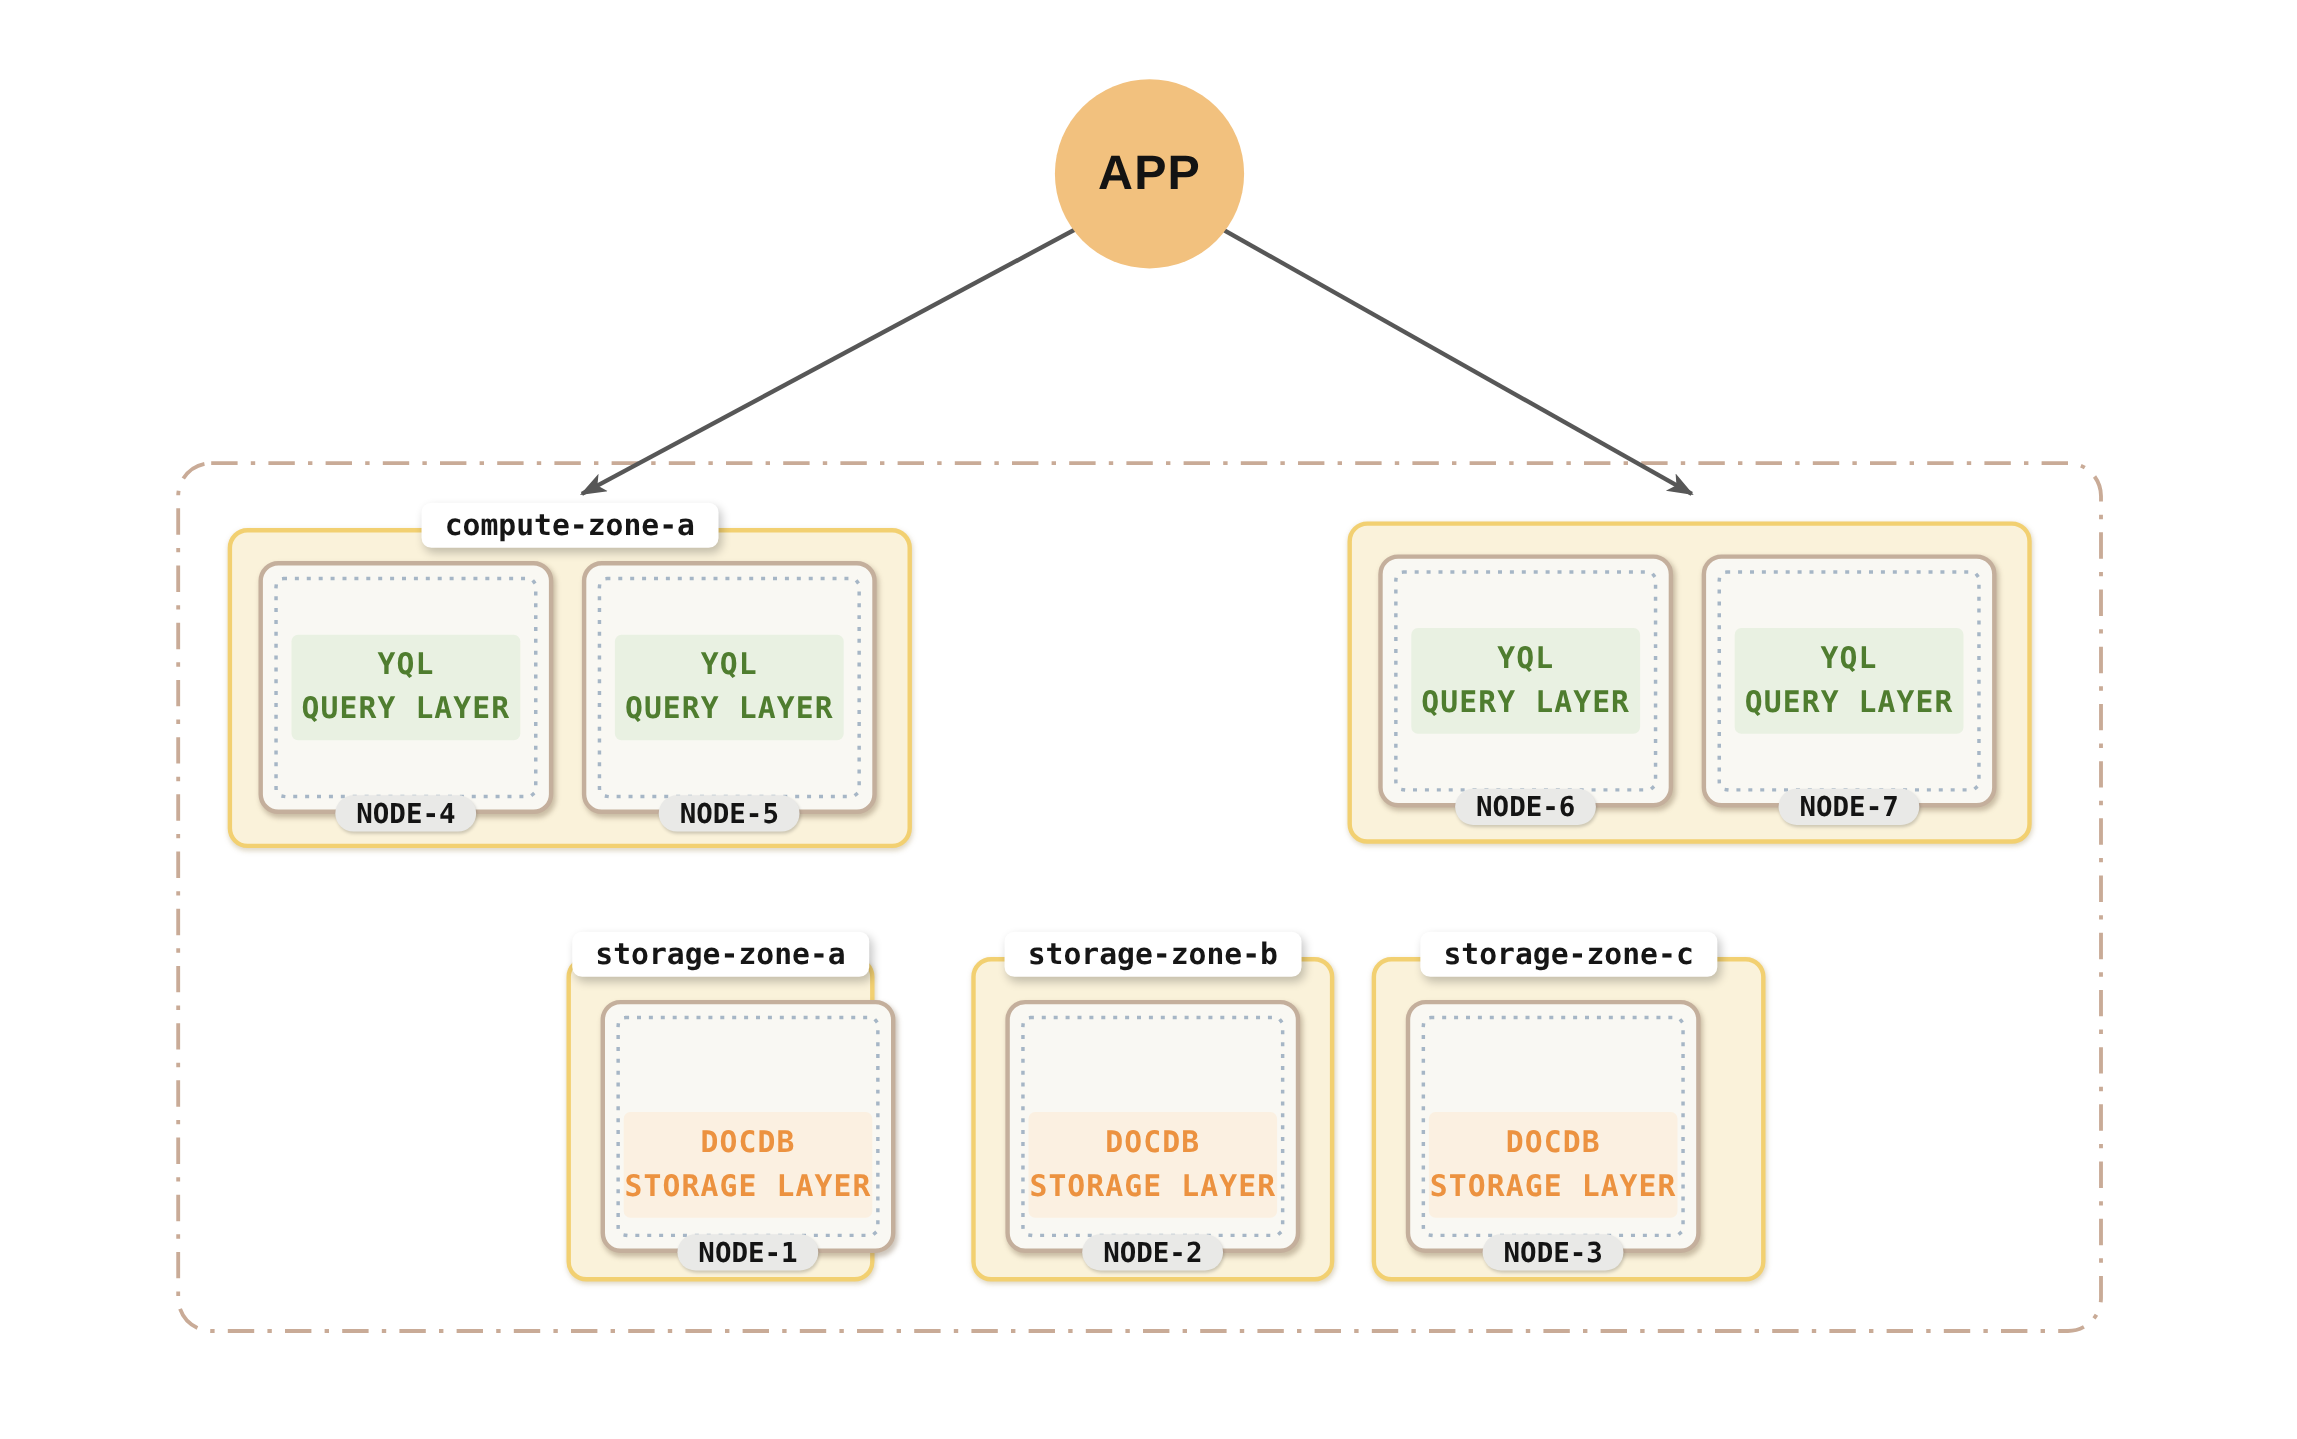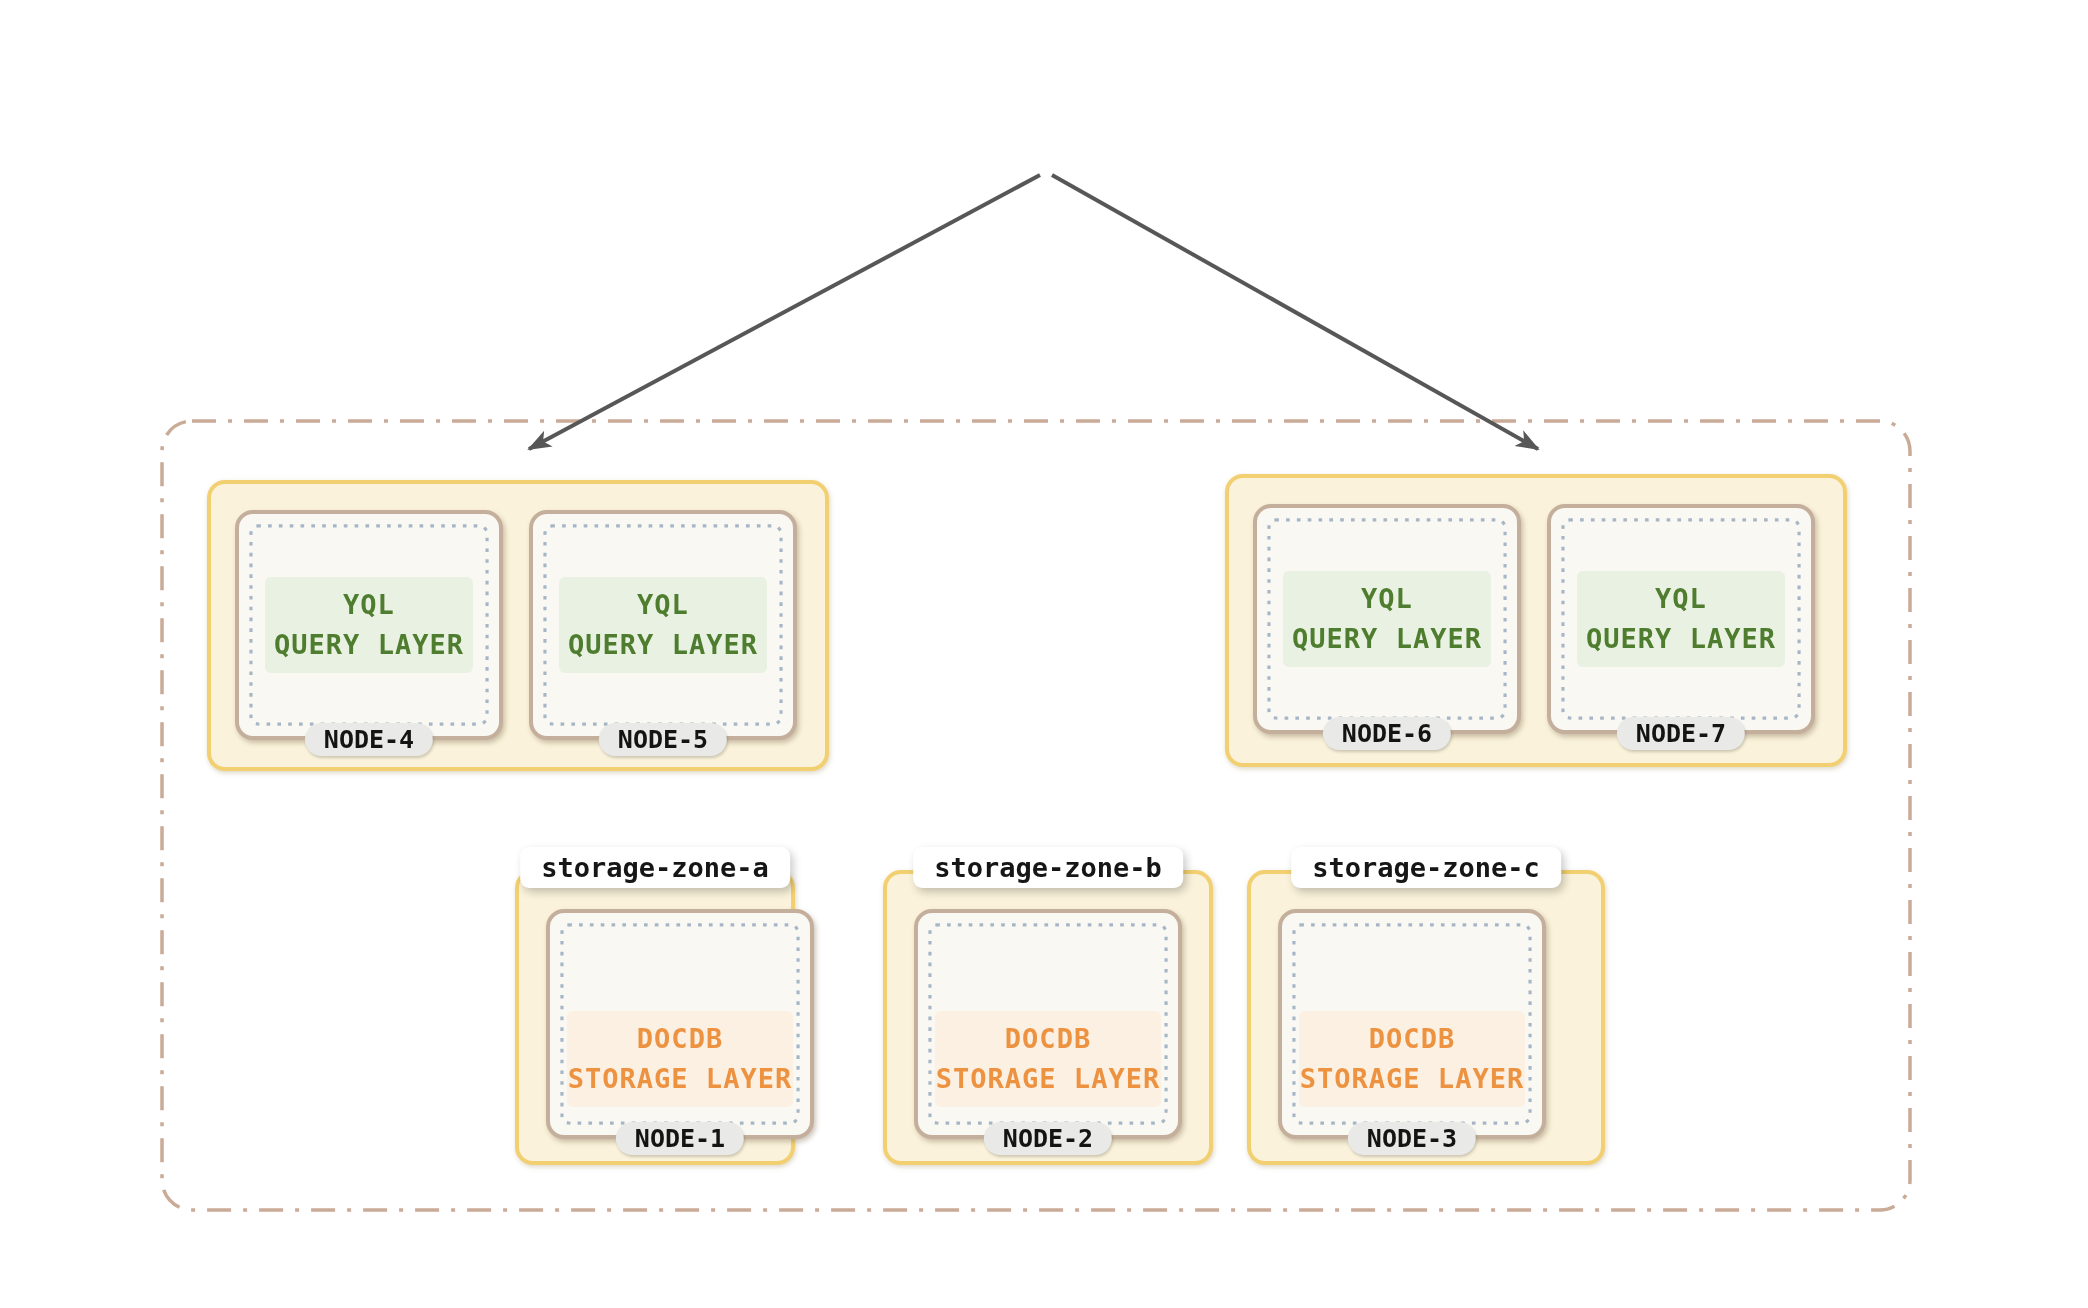--- a/index.html
+++ b/index.html
@@ -90,22 +90,26 @@
   <svg id="arrow-svg" class="layer">
     <defs>
       <marker id="ah" markerUnits="userSpaceOnUse" markerWidth="28" markerHeight="22" refX="22" refY="9" orient="auto">
         <path d="M0,0 L24,9 L0,18 L6,9 Z" fill="#575757"></path>
       </marker>
     </defs>
     <line x1="1040" y1="175" x2="529" y2="449" stroke="#575757" stroke-width="4" marker-end="url(#ah)"></line>
     <line x1="1052" y1="175" x2="1538" y2="449" stroke="#575757" stroke-width="4" marker-end="url(#ah)"></line>
   </svg>
 
+  <div class="app-circle">
+    <span>APP</span>
+  </div>
 
   <div class="zone compute" id="zone-compute-a">
+    <div class="zone-label">compute-zone-a</div>
 
     <div class="node n1">
       <div class="dotted">
         <svg viewBox="0 0 246 208" preserveAspectRatio="none">
           <rect x="3" y="3" width="240" height="202" rx="8" fill="none" stroke="#A6B6C6" stroke-width="3.2" stroke-linecap="square" stroke-dasharray="0.5 10.5"></rect>
         </svg>
       </div>
       <div class="chip green">
         <span>YQL</span><br>
         <span>QUERY LAYER</span>

